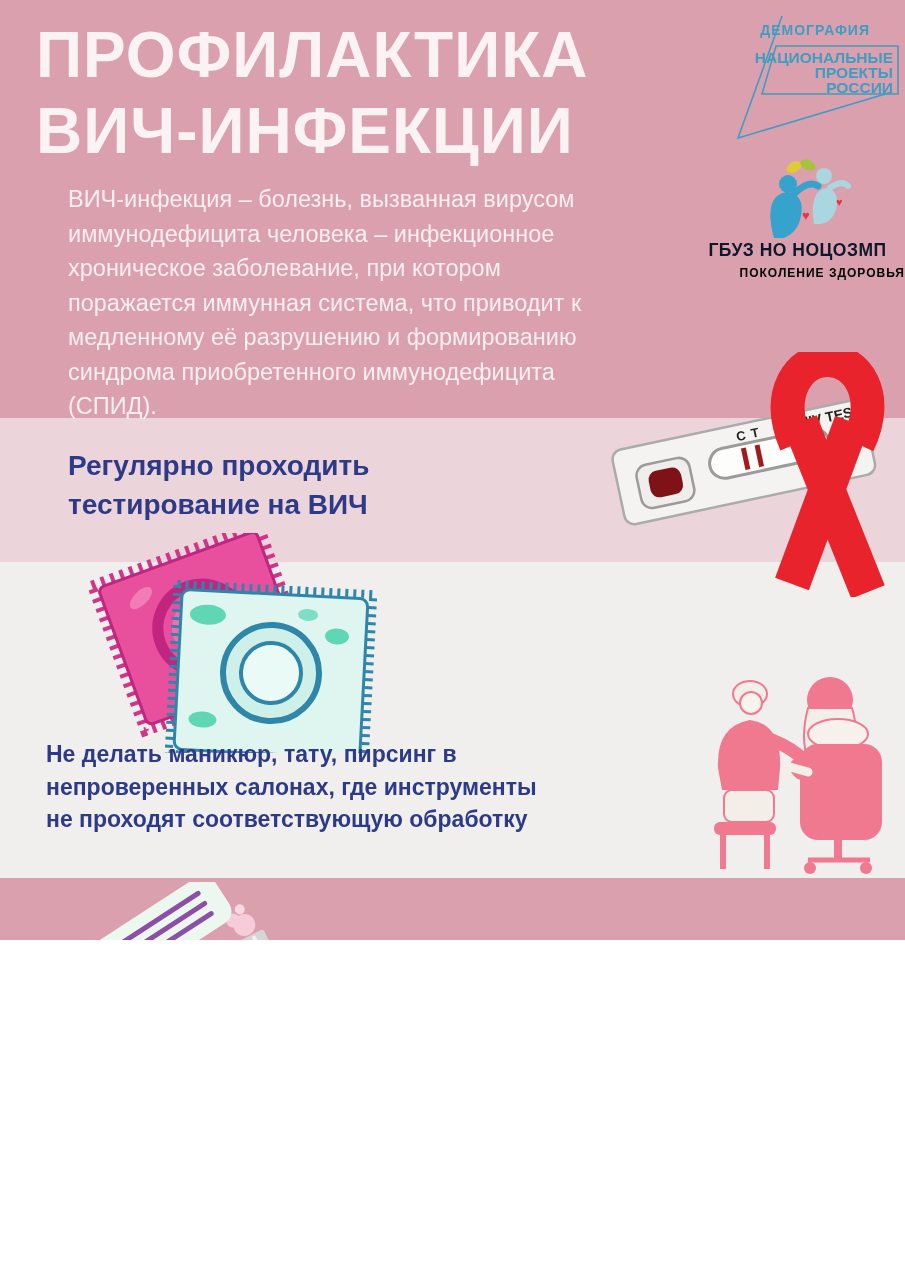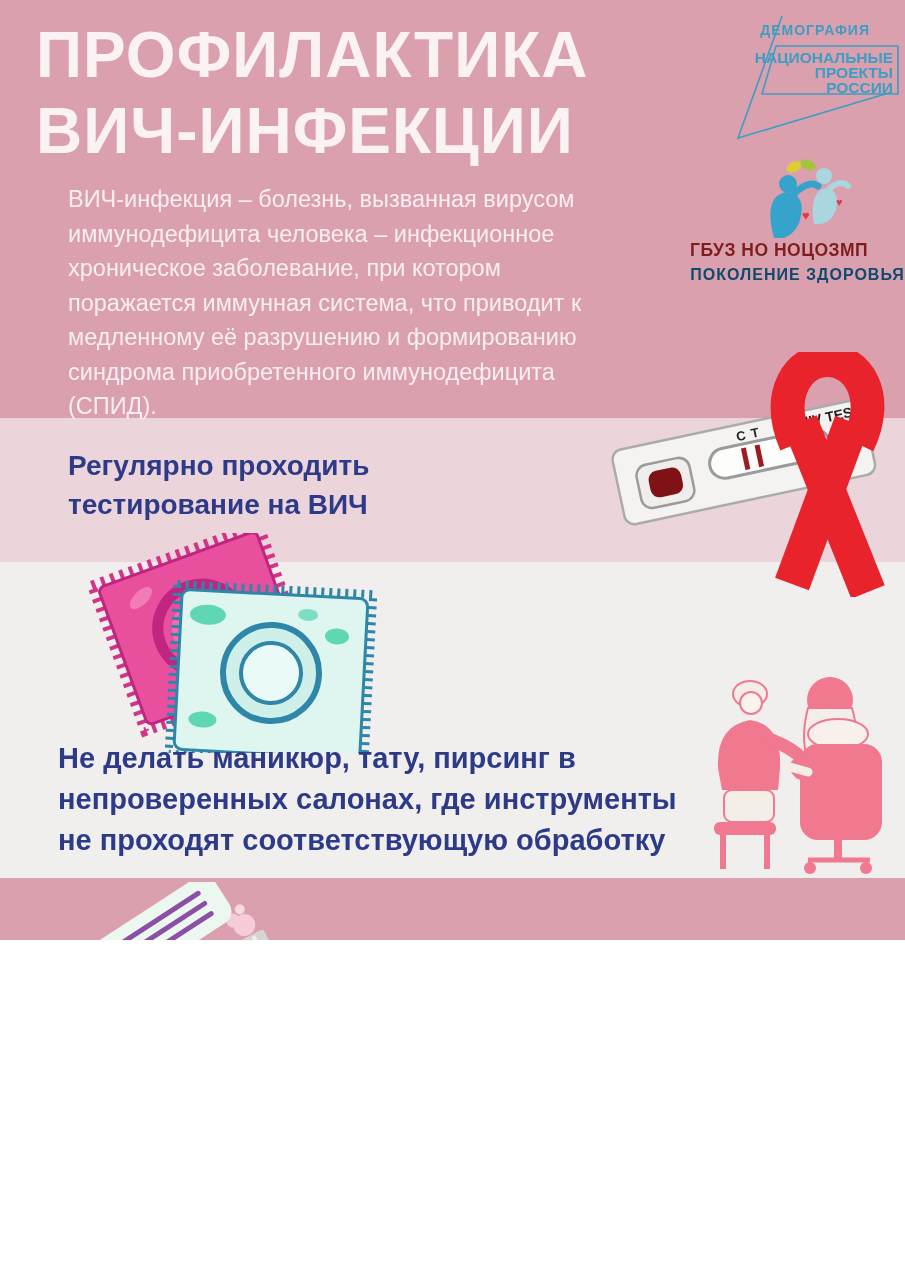--- a/index.html
+++ b/index.html
@@ -10,29 +10,29 @@
   .band-tip1{top:418px;height:144px;background:#ECD4DB;}
   .band-white{top:562px;height:316px;background:#F0EFED;}
   .band-tip4{top:878px;height:192px;background:#DBA0AE;}
   .band-footer{top:1070px;height:210px;background:#E9D3DA;}
   .abs{position:absolute;}
   .title{left:36px;top:18px;font-size:64px;line-height:1.18;font-weight:bold;color:#FBF2F4;letter-spacing:1px;white-space:pre-line;}
   .intro{left:68px;top:182px;width:560px;font-size:23.5px;line-height:1.47;color:#F9EFF2;white-space:pre-line;}
   .tip{font-weight:bold;color:#2D3A87;white-space:pre-line;}
   .tip1{left:68px;top:447px;font-size:28px;line-height:1.38;}
   .tip2{left:390px;top:566px;font-size:27px;line-height:1.42;}
-  .tip3{left:46px;top:738px;font-size:29px;line-height:1.42;margin-left:12px;}
+  .tip3{left:46px;top:738px;font-size:23px;line-height:1.42;}
   .tip4{left:290px;top:896px;font-size:26.5px;line-height:1.42;}
   .hand{left:28px;top:1088px;width:330px;font-family:"DejaVu Serif",serif;font-style:italic;font-weight:bold;color:#2D3C86;font-size:34px;line-height:1.35;transform:rotate(-15deg);white-space:pre-line;text-align:center;}
   .qr-box{position:absolute;width:168px;height:178px;background:#fff;border-radius:7px;}
   .qr-box svg{position:absolute;left:0;top:0;}
   .qr-center{position:absolute;left:50%;top:50%;transform:translate(-50%,-50%);}
   .np-text{font-weight:bold;fill:#3D9DC2;}
-  .hc-name{left:690px;top:240px;width:215px;text-align:left;font-size:17.5px;font-weight:bold;color:#7f1d1d;letter-spacing:.5px;}
-  .hc-sub{left:690px;top:266px;width:215px;text-align:center;font-size:16px;font-weight:bold;color:#0c4a6e;letter-spacing:1px;}
+  .hc-name{left:690px;top:240px;width:215px;text-align:center;font-size:17.5px;font-weight:bold;color:#0f172a;letter-spacing:.5px;}
+  .hc-sub{left:690px;top:266px;width:215px;text-align:right;font-size:12px;font-weight:bold;color:#000000;letter-spacing:1px;}
 </style>
 </head>
 <body>
 
 <div id="poster">
 
   <div class="band band-header"></div>
   <div class="band band-tip1"></div>
   <div class="band band-white"></div>
   <div class="band band-tip4"></div>

